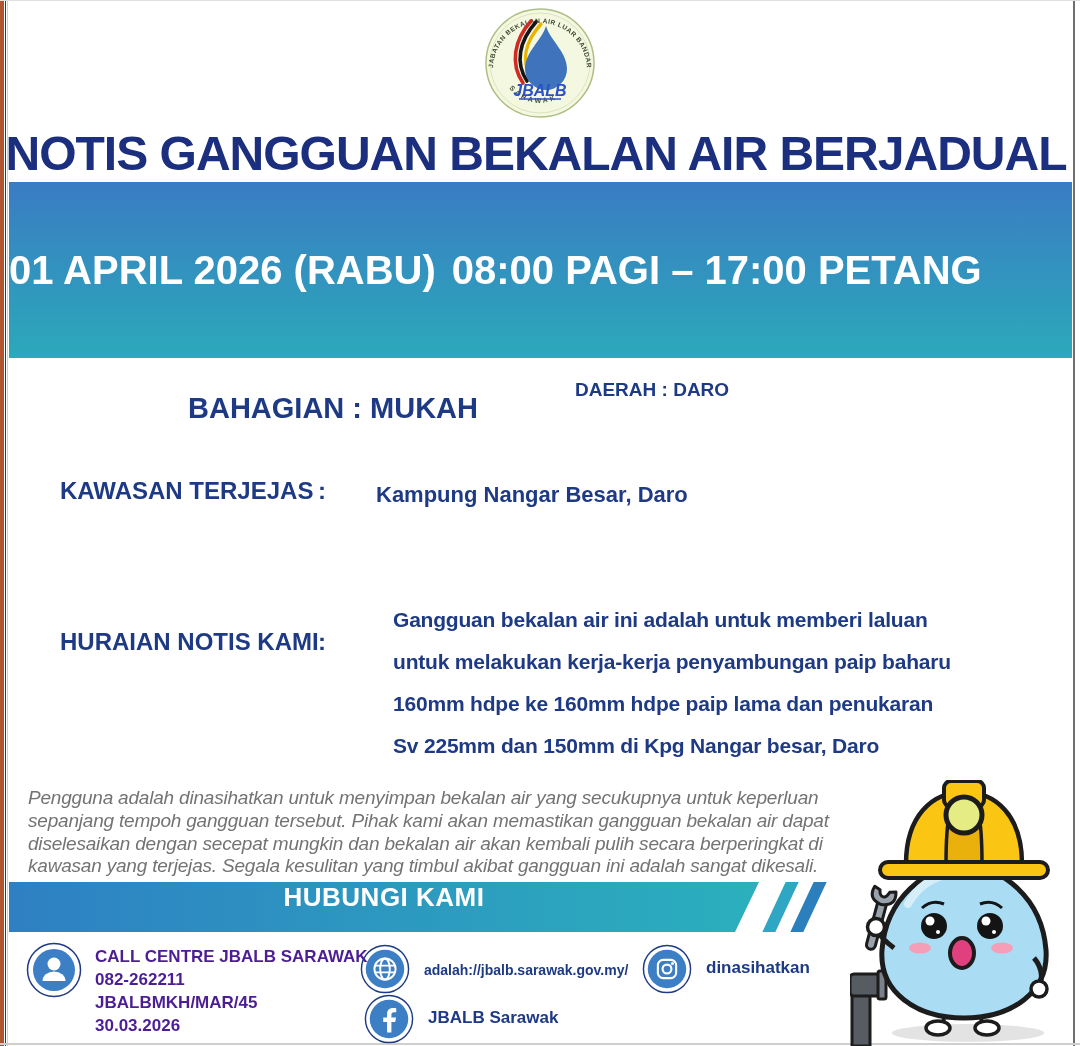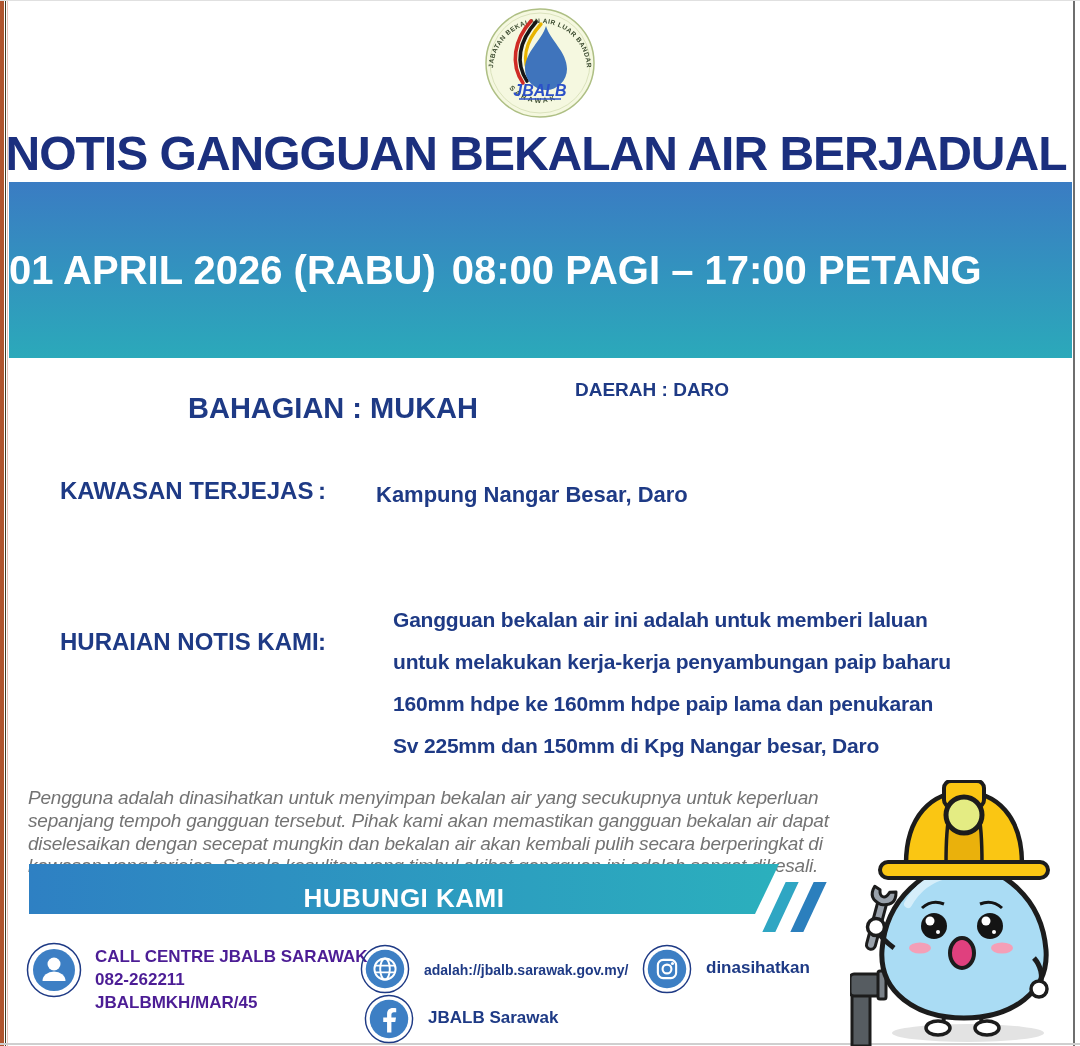--- a/index.html
+++ b/index.html
@@ -33,24 +33,24 @@
   .kaw-value{position:absolute;left:376px;top:482px;font-size:22px;text-align:right;}
 
   .hur-label{position:absolute;left:60px;top:628px;font-size:24px;}
   .hur-colon{position:absolute;left:318px;top:628px;font-size:24px;}
   .hur-lines{position:absolute;left:393px;top:580px;margin-top:28px;}
   .hur-lines div{height:42px;font-size:21px;font-weight:bold;color:#1e3a85;letter-spacing:-0.2px;}
 
   .advisory{position:absolute;left:28px;top:787px;width:840px;
     font-size:19px;font-style:italic;color:#737373;line-height:1.2;letter-spacing:-0.2px;}
 
-  .contact-banner{position:absolute;left:9px;top:864px;width:750px;height:50px;
+  .contact-banner{position:absolute;left:9px;top:882px;width:750px;height:50px;
     background:linear-gradient(90deg,#2e80c3 0%,#2bb0bd 100%);
     clip-path:polygon(0 0,100% 0,calc(100% - 24px) 100%,0 100%);
-    display:flex;align-items:flex-end;justify-content:center;margin-left:20px;}
+    display:flex;align-items:flex-start;justify-content:center;}
   .contact-banner span{color:#fff;font-size:26px;font-weight:bold;letter-spacing:0.5px;}
   .stripe{position:absolute;top:882px;height:50px;width:13px;transform:skewX(-25deg);}
   .stripe1{left:774px;background:#2fa6c3;}
   .stripe2{left:802px;background:#2b7fbd;}
 
   .cc-text{position:absolute;left:95px;top:945px;}
   .cc-text div{font-size:17px;font-weight:bold;color:#4c1d95;line-height:23px;}
   .link-text{position:absolute;font-weight:bold;color:#1e3a85;}
   .url{left:424px;top:962px;font-size:14px;}
   .ig{left:706px;top:958px;font-size:17px;}
@@ -124,20 +124,21 @@
   <svg class="icon" style="left:26px;top:942px;" width="56" height="56" viewBox="0 0 56 56">
     <circle cx="28" cy="28" r="26.5" fill="none" stroke="#1e3a85" stroke-width="1.5"></circle>
     <circle cx="28" cy="28" r="21" fill="#3d7fc4"></circle>
     <circle cx="28" cy="22" r="6.5" fill="#fff"></circle>
     <path d="M16.5,39 a11.5,9.5 0 0 1 23,0 z" fill="#fff"></path>
   </svg>
   <div class="cc-text">
     <div>CALL CENTRE JBALB SARAWAK</div>
     <div>082-262211</div>
     <div>JBALBMKH/MAR/45</div>
+    <div>30.03.2026</div>
   </div>
 
   <svg class="icon" style="left:360px;top:944px;" width="50" height="50" viewBox="0 0 52 52">
     <circle cx="26" cy="26" r="24.5" fill="none" stroke="#1e3a85" stroke-width="1.5"></circle>
     <circle cx="26" cy="26" r="20" fill="#3d7fc4"></circle>
     <g stroke="#fff" stroke-width="2" fill="none">
       <circle cx="26" cy="26" r="11"></circle>
       <ellipse cx="26" cy="26" rx="5" ry="11"></ellipse>
       <path d="M15.5,22.5 h21 M15.5,29.5 h21"></path>
     </g>

